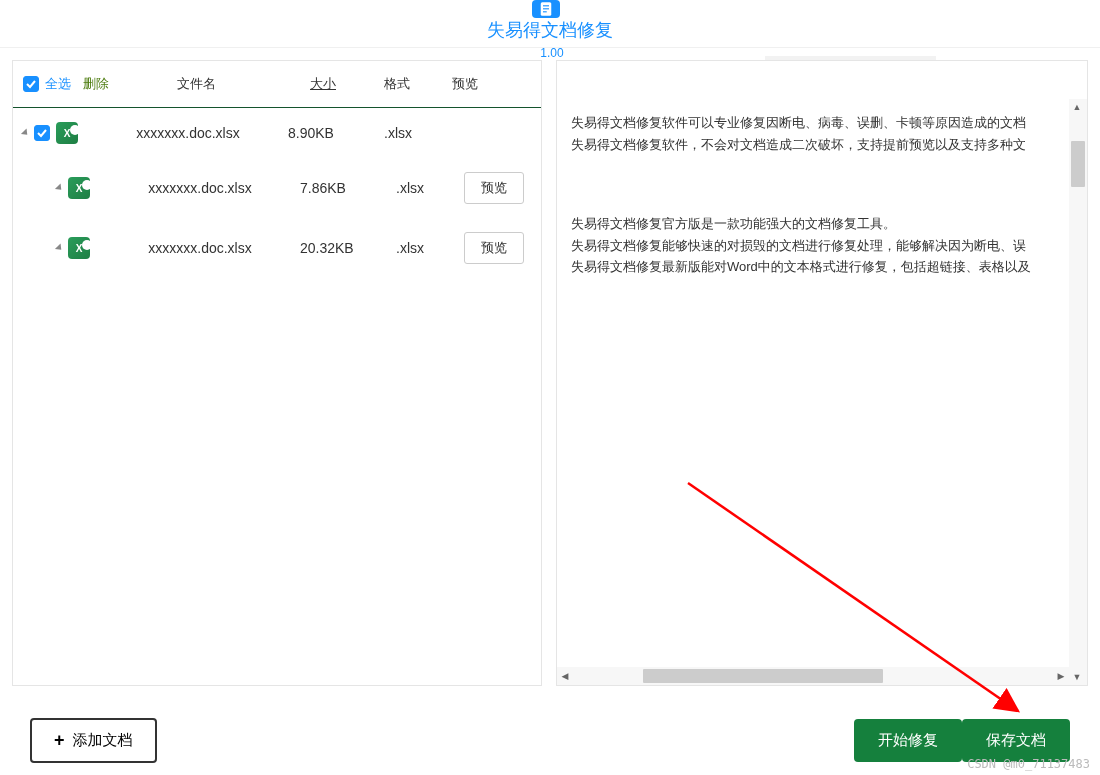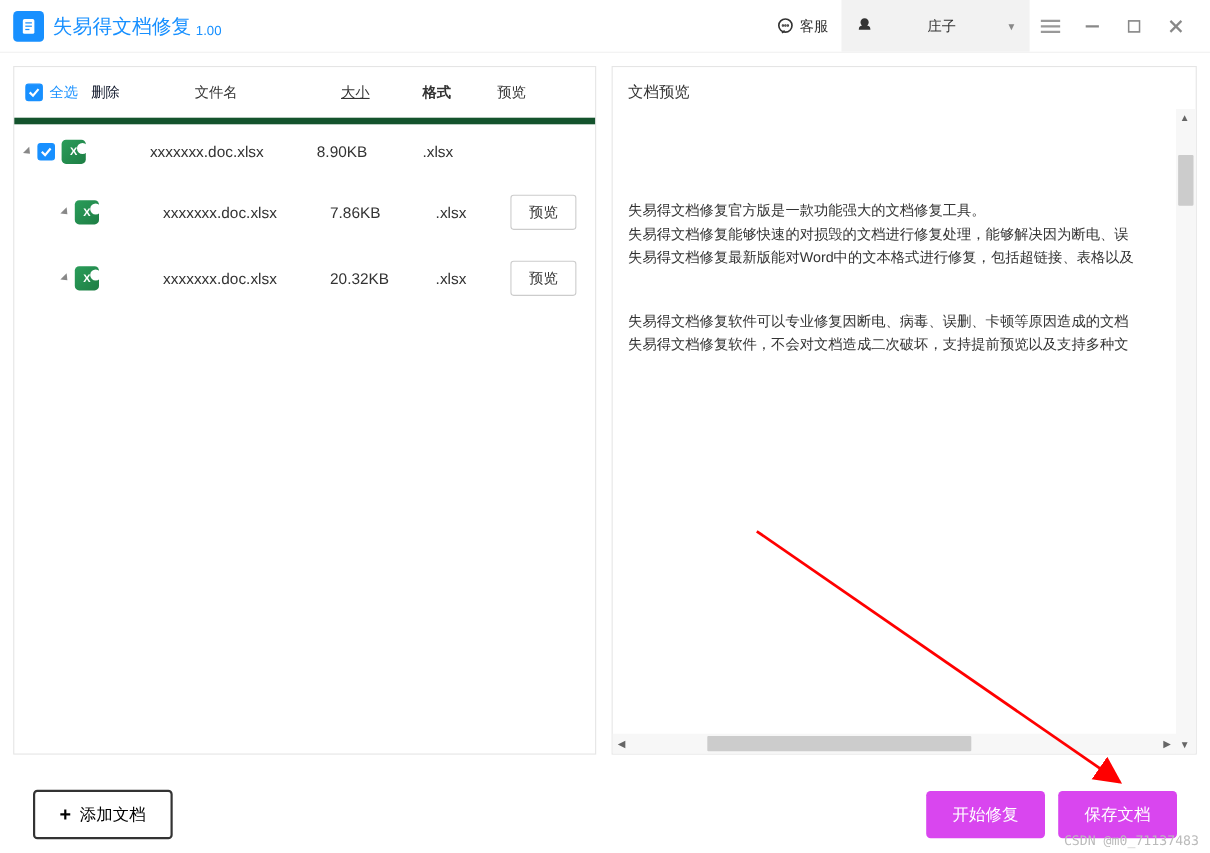--- a/index.html
+++ b/index.html
@@ -1,42 +1,42 @@
 <!DOCTYPE html>
 <html><head>
   <meta charset="utf-8">
   <style>
     * { margin: 0; padding: 0; box-sizing: border-box; font-family: "Microsoft YaHei", sans-serif; }
     body { width: 1100px; height: 775px; background: #fff; position: relative; overflow: hidden; }
 
-    .titlebar { height: 48px; display: flex; align-items: center; padding: 0 12px; border-bottom: 1px solid #f0f0f0; }
+    .titlebar { height: 48px; display: flex; align-items: center; padding: 0 12px; border-bottom: 1px solid #f0f0f0; flex-direction: column; }
     .app-logo { width: 28px; height: 28px; background: #1890ff; border-radius: 4px; display: flex; align-items: center; justify-content: center; margin-right: 8px; }
     .app-logo svg { width: 18px; height: 18px; }
     .app-title { font-size: 18px; color: #1890ff; font-weight: 500; }
     .app-version { font-size: 12px; color: #1890ff; margin-left: 4px; position: relative; top: 4px; }
     .titlebar-right { margin-left: auto; display: flex; align-items: center; height: 100%; }
     .tb-btn { display: flex; align-items: center; padding: 16px 12px; height: 100%; font-size: 13px; color: #333; cursor: pointer; }
     .tb-btn.active { background: #f2f2f2; gap: 44px; }
     .tb-btn .ico { margin-right: 4px; display: inline-flex; }
     .tb-icon { width: 38px; display: flex; align-items: center; justify-content: center; height: 100%; color: #888; cursor: pointer; }
     .tb-dropdown { margin-left: 2px; font-size: 9px; color: #888; }
 
     .main { display: flex; padding: 12px 12px 0 12px; gap: 14px; height: 638px; }
     .panel { border: 1px solid #e5e5e5; background: #fff; flex-direction: column; }
     .left-panel { width: 530px; display: flex; }
     .right-panel { flex: 1; display: flex; position: relative; }
 
-    .list-header { display: flex; align-items: center; padding: 14px 10px 14px 10px; font-size: 13px; border-bottom: 6px solid #14532d; }
+    .list-header { display: flex; align-items: center; padding: 14px 10px 14px 10px; font-size: 13px; border-bottom: 1px solid #14532d; }
     .chk { width: 16px; height: 16px; border: 1px solid #1890ff; border-radius: 3px; display: inline-flex; align-items: center; justify-content: center; background: #1890ff; margin-right: 6px; cursor: pointer; }
     .chk svg { width: 12px; height: 12px; }
     .hdr-selectall { color: #1890ff; font-size: 13px; }
-    .hdr-delete { color: #0f172a; margin-left: 12px; cursor: pointer; font-size: 13px; }
+    .hdr-delete { color: #4d7c0f; margin-left: 12px; cursor: pointer; font-size: 13px; }
     .hdr-name { margin-left: 68px; color: #333; text-align: right; }
     .hdr-size { margin-left: 94px; color: #333; text-decoration: underline; }
-    .hdr-format { margin-left: 48px; color: #333; font-weight: bold; }
+    .hdr-format { margin-left: 48px; color: #333; }
     .hdr-preview { margin-left: 42px; color: #333; }
 
     .file-list { flex: 1; overflow: auto; }
     .file-row { display: flex; align-items: center; padding: 14px 10px; font-size: 14px; color: #333; }
     .tree-caret { width: 0; height: 0; border-left: 5px solid #888; border-top: 4px solid transparent; border-bottom: 4px solid transparent; transform: rotate(45deg); margin-right: 6px; }
     .file-icon { width: 22px; height: 22px; background: linear-gradient(135deg, #2a9d5a, #1e7e44); border-radius: 4px; display: flex; align-items: center; justify-content: center; margin-right: 10px; color: #fff; font-size: 10px; font-weight: bold; position: relative; }
     .file-icon::before { content: ""; position: absolute; top: 3px; right: -2px; width: 10px; height: 10px; background: #fff; border-radius: 50%; display: flex; }
     .file-icon span { position: relative; z-index: 1; }
     .file-name { width: 200px; white-space: nowrap; overflow: hidden; text-overflow: ellipsis; text-align: center; }
     .file-size { width: 80px; }
@@ -51,21 +51,21 @@
     .preview-para.second { margin-top: 38px; }
 
     .vscroll { position: absolute; right: 0; top: 38px; bottom: 0; width: 18px; background: #f7f7f7; display: flex; flex-direction: column; }
     .vscroll-thumb { background: #ccc; margin: 2px; border-radius: 1px; }
     .hscroll { position: absolute; bottom: 0; left: 0; right: 18px; height: 18px; background: #f7f7f7; display: flex; align-items: center; }
     .hscroll-thumb { background: #ccc; height: 14px; border-radius: 1px; }
     .scroll-arrow { width: 16px; height: 16px; display: flex; align-items: center; justify-content: center; font-size: 9px; color: #666; }
 
     .footer { position: absolute; bottom: 12px; left: 0; right: 0; padding: 0 30px; display: flex; align-items: center; }
     .add-doc-btn { border: 2px solid #333; border-radius: 4px; padding: 10px 22px; font-size: 15px; cursor: pointer; background: #fff; display: flex; align-items: center; gap: 8px; font-weight: 500; }
-    .primary-btn { background: #d946ef; color: #fff; border: none; border-radius: 4px; padding: 12px 24px; font-size: 15px; cursor: pointer; margin-left: 12px; }
+    .primary-btn { background: #15803d; color: #fff; border: none; border-radius: 4px; padding: 12px 24px; font-size: 15px; cursor: pointer; }
     .footer-right { margin-left: auto; display: flex; }
 
     .arrow-svg { position: absolute; bottom: 42px; right: 52px; pointer-events: none; z-index: 10; }
     .watermark { position: absolute; bottom: 4px; right: 10px; font-size: 12px; color: #bbb; font-family: monospace; }
   </style>
 </head>
 <body>
 
 <div class="titlebar">
   <div class="app-logo">
@@ -176,30 +176,29 @@
           </span>
           <span class="file-name">xxxxxxx.doc.xlsx</span>
           <span class="file-size">20.32KB</span>
           <span class="file-format">.xlsx</span>
           <button class="preview-btn">预览</button>
         </div>
       </div>
   </div>
 
   <div class="panel right-panel">
-    <div class="panel-title">文档预览</div>
     <div class="preview-body">
+      <div class="preview-para second" id="para2">
+          <p>失易得文档修复软件可以专业修复因断电、病毒、误删、卡顿等原因造成的文档</p>
+          <p>失易得文档修复软件，不会对文档造成二次破坏，支持提前预览以及支持多种文</p>
+        </div>
       <div class="preview-para" id="para1">
           <p>失易得文档修复官方版是一款功能强大的文档修复工具。</p>
           <p>失易得文档修复能够快速的对损毁的文档进行修复处理，能够解决因为断电、误</p>
           <p>失易得文档修复最新版能对Word中的文本格式进行修复，包括超链接、表格以及</p>
-        </div>
-      <div class="preview-para second" id="para2">
-          <p>失易得文档修复软件可以专业修复因断电、病毒、误删、卡顿等原因造成的文档</p>
-          <p>失易得文档修复软件，不会对文档造成二次破坏，支持提前预览以及支持多种文</p>
         </div>
     </div>
     <div class="vscroll">
       <div class="scroll-arrow">▲</div>
       <div style="height:24px"></div>
       <div class="vscroll-thumb" style="height:46px"></div>
       <div style="flex:1"></div>
       <div class="scroll-arrow">▼</div>
     </div>
     <div class="hscroll">

